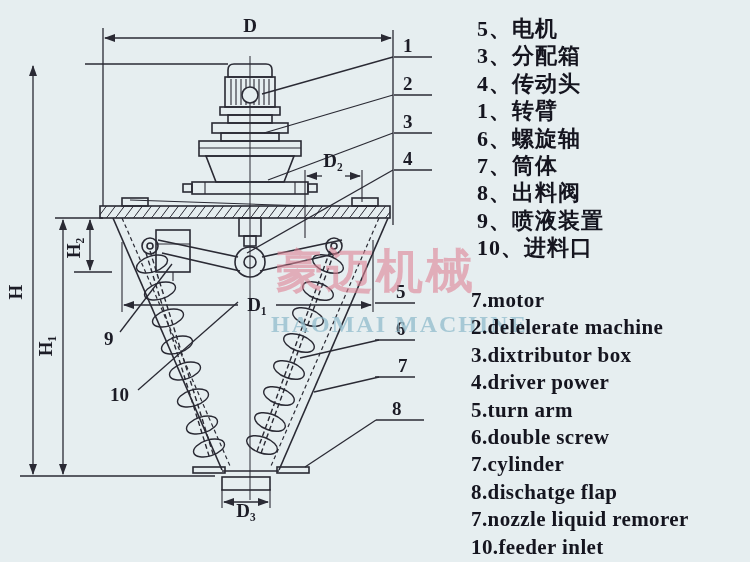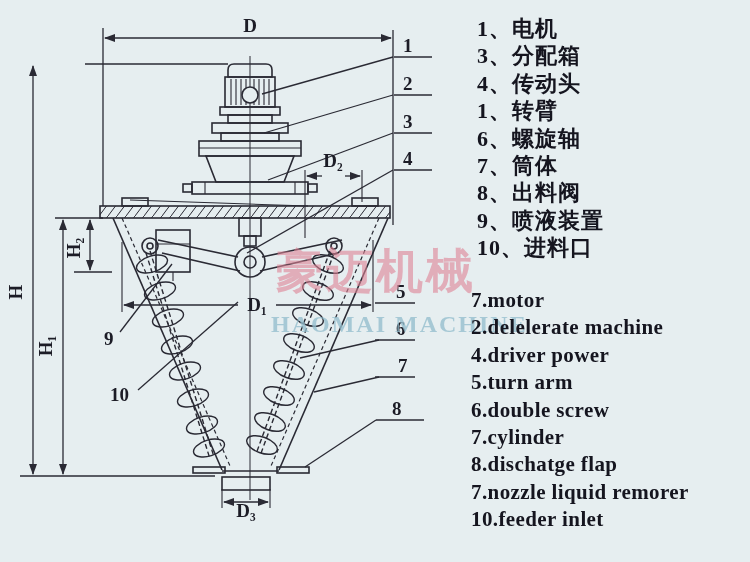--- a/index.html
+++ b/index.html
@@ -214,34 +214,35 @@
       <text class="co" x="392" y="415">8</text>
       <text class="co" x="104" y="345">9</text>
       <text class="co" x="110" y="401">10</text>
     </g>
   </svg>
 
   <div class="wm wm-cn">豪迈机械</div>
   <div class="wm wm-en">HAOMAI MACHINE</div>
 
   <div class="legend legend-cn">
-    <div>1、电机</div>
+    <div>5、电机</div>
     <div>3、分配箱</div>
     <div>4、传动头</div>
     <div>1、转臂</div>
     <div>6、螺旋轴</div>
     <div>7、筒体</div>
     <div>8、出料阀</div>
     <div>9、喷液装置</div>
     <div>10、进料口</div>
   </div>
 
   <div class="legend legend-en">
     <div>7.motor</div>
     <div>2.delelerate machine</div>
+    <div>3.dixtributor box</div>
     <div>4.driver power</div>
     <div>5.turn arm</div>
     <div>6.double screw</div>
     <div>7.cylinder</div>
     <div>8.dischatge flap</div>
     <div>7.nozzle liquid remorer</div>
     <div>10.feeder inlet</div>
   </div>
 
 </div>

